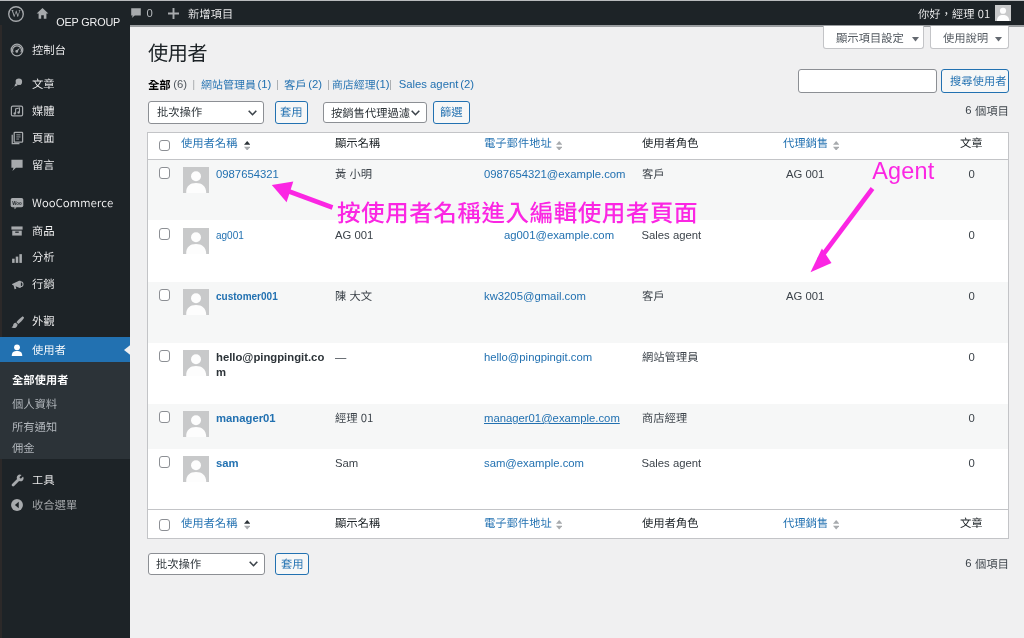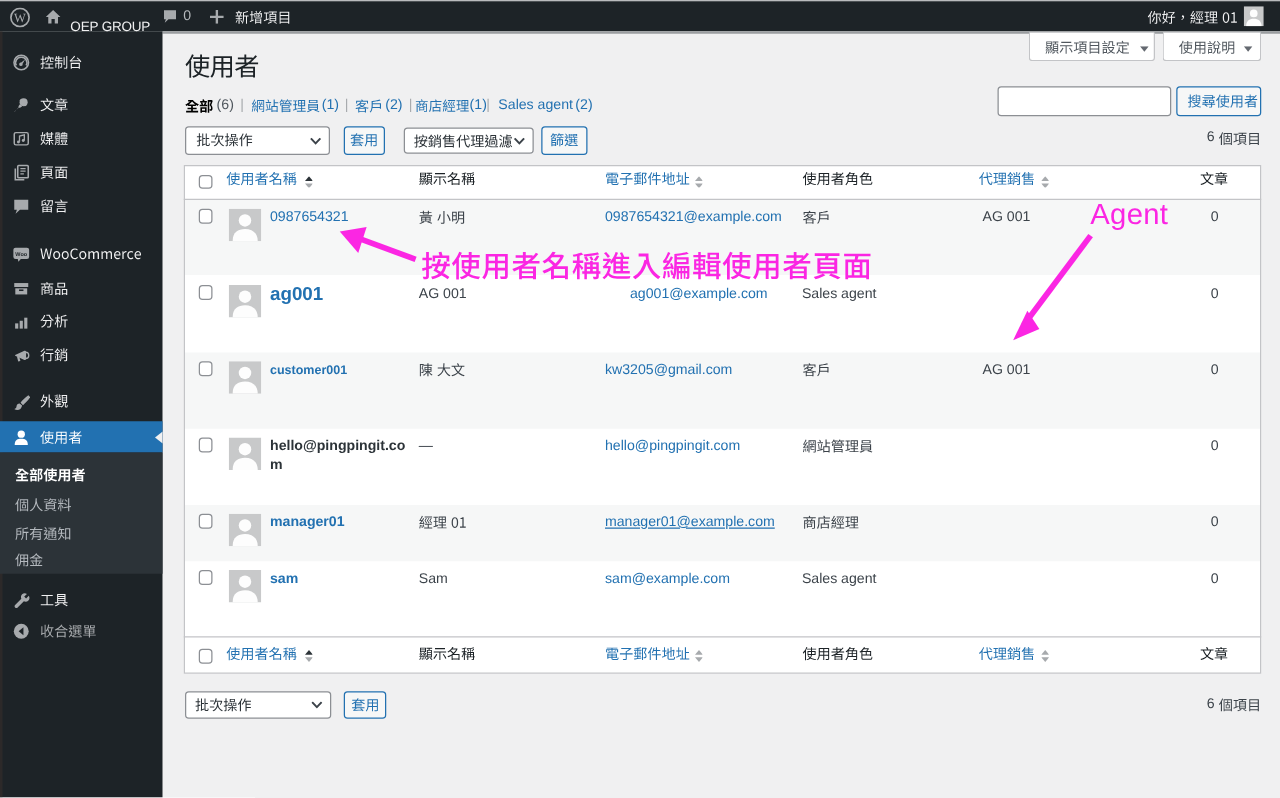--- a/index.html
+++ b/index.html
@@ -302,21 +302,21 @@
     <path fill="#3c434a" d="M4.3 5.6 5.2 5.8Q4.6 6.6 3.7 7.4Q2.8 8.2 1.6 8.8Q1.5 8.7 1.5 8.6Q1.4 8.4 1.2 8.3Q1.1 8.2 1.0 8.2Q2.2 7.7 3.0 7.0Q3.9 6.3 4.3 5.6ZM4.2 6.5H8.1V7.1H3.6ZM7.9 6.5H8.0L8.2 6.4L8.8 6.8Q8.2 7.7 7.3 8.4Q6.4 9.1 5.4 9.6Q4.3 10.1 3.1 10.5Q2.0 10.9 0.8 11.2Q0.8 11.0 0.7 10.9Q0.6 10.8 0.6 10.6Q0.5 10.5 0.4 10.4Q1.5 10.2 2.6 9.9Q3.7 9.5 4.7 9.0Q5.8 8.6 6.6 7.9Q7.4 7.3 7.9 6.6ZM3.8 7.0Q4.5 7.8 5.6 8.5Q6.7 9.1 8.0 9.5Q9.4 10.0 10.9 10.2Q10.8 10.3 10.7 10.4Q10.6 10.5 10.5 10.7Q10.4 10.8 10.4 11.0Q8.8 10.7 7.5 10.2Q6.1 9.8 5.0 9.0Q3.8 8.3 3.1 7.3ZM2.6 10.5H8.8V14.0H7.9V11.2H3.4V14.0H2.6ZM3.1 12.9H8.4V13.6H3.1ZM0.9 4.6H10.4V6.8H9.6V5.4H1.7V6.8H0.9ZM4.9 3.7 5.7 3.5Q5.9 3.8 6.2 4.2Q6.4 4.7 6.5 4.9L5.7 5.2Q5.5 4.9 5.3 4.5Q5.1 4.1 4.9 3.7Z M13.8 9.6H20.3V10.4H13.8ZM13.8 6.6H20.8V11.0H19.9V7.3H13.8ZM19.7 3.6 20.4 4.3Q19.8 4.5 18.9 4.7Q18.1 4.8 17.2 5.0Q16.3 5.2 15.3 5.3Q14.4 5.4 13.5 5.5Q13.5 5.4 13.4 5.1Q13.4 4.9 13.3 4.8Q14.2 4.7 15.1 4.6Q16.0 4.5 16.8 4.3Q17.7 4.2 18.4 4.0Q19.2 3.8 19.7 3.6ZM13.3 4.8H14.2V8.3Q14.2 8.9 14.1 9.7Q14.0 10.4 13.8 11.2Q13.7 12.0 13.3 12.7Q12.9 13.4 12.4 14.0Q12.3 14.0 12.2 13.8Q12.1 13.7 11.9 13.6Q11.8 13.5 11.7 13.5Q12.2 12.9 12.6 12.3Q12.9 11.6 13.0 10.9Q13.2 10.2 13.2 9.5Q13.3 8.9 13.3 8.3Z"></path>
   </svg>
 <div style="position:absolute;left:786px;top:167.8px;font-size:11.3px;font-weight:400;color:#3c434a;line-height:13.0px;white-space:nowrap;">AG 001</div>
 <div style="position:absolute;left:968.5px;top:167.8px;font-size:11.3px;font-weight:400;color:#3c434a;line-height:13.0px;white-space:nowrap;">0</div>
 <div style="position:absolute;left:158.7px;top:228.1px;width:11.6px;height:11.6px;border:1px solid #8c8f94;border-radius:3px;background:#fff"></div>
 <svg style="position:absolute;left:183.3px;top:227.8px" width="26" height="26" viewBox="0 0 26 26">
 <rect width="26" height="26" fill="#c8c9ca"></rect>
 <circle cx="13" cy="9.3" r="5.0" fill="#fdfdfd"></circle>
 <path d="M3.2 26 C2.8 19.2 7.2 16.1 13 16.1 C18.8 16.1 23.2 19.2 23.2 26 Z" fill="#fdfdfd"></path>
 </svg>
-<div style="position:absolute;left:216px;top:228.8px;font-size:15px;font-weight:700;color:#2271b1;line-height:13.0px;white-space:nowrap;">ag001</div>
+<div style="position:absolute;left:216px;top:228.8px;font-size:10px;font-weight:400;color:#2271b1;line-height:13.0px;white-space:nowrap;">ag001</div>
 <div style="position:absolute;left:335px;top:228.8px;font-size:11.3px;font-weight:400;color:#3c434a;line-height:13.0px;white-space:nowrap;">AG 001</div>
 <div style="position:absolute;left:484px;top:228.8px;font-size:11.3px;font-weight:400;color:#2271b1;line-height:13.0px;white-space:nowrap;margin-left:20px;">ag001@example.com</div>
 <div style="position:absolute;left:641.5px;top:228.8px;font-size:11.3px;font-weight:400;color:#3c434a;line-height:13.0px;white-space:nowrap;">Sales agent</div>
 <div style="position:absolute;left:968.5px;top:228.8px;font-size:11.3px;font-weight:400;color:#3c434a;line-height:13.0px;white-space:nowrap;">0</div>
 <div style="position:absolute;left:158.7px;top:289.20000000000005px;width:11.6px;height:11.6px;border:1px solid #8c8f94;border-radius:3px;background:#fff"></div>
 <svg style="position:absolute;left:183.3px;top:288.90000000000003px" width="26" height="26" viewBox="0 0 26 26">
 <rect width="26" height="26" fill="#c8c9ca"></rect>
 <circle cx="13" cy="9.3" r="5.0" fill="#fdfdfd"></circle>
 <path d="M3.2 26 C2.8 19.2 7.2 16.1 13 16.1 C18.8 16.1 23.2 19.2 23.2 26 Z" fill="#fdfdfd"></path>
 </svg>

